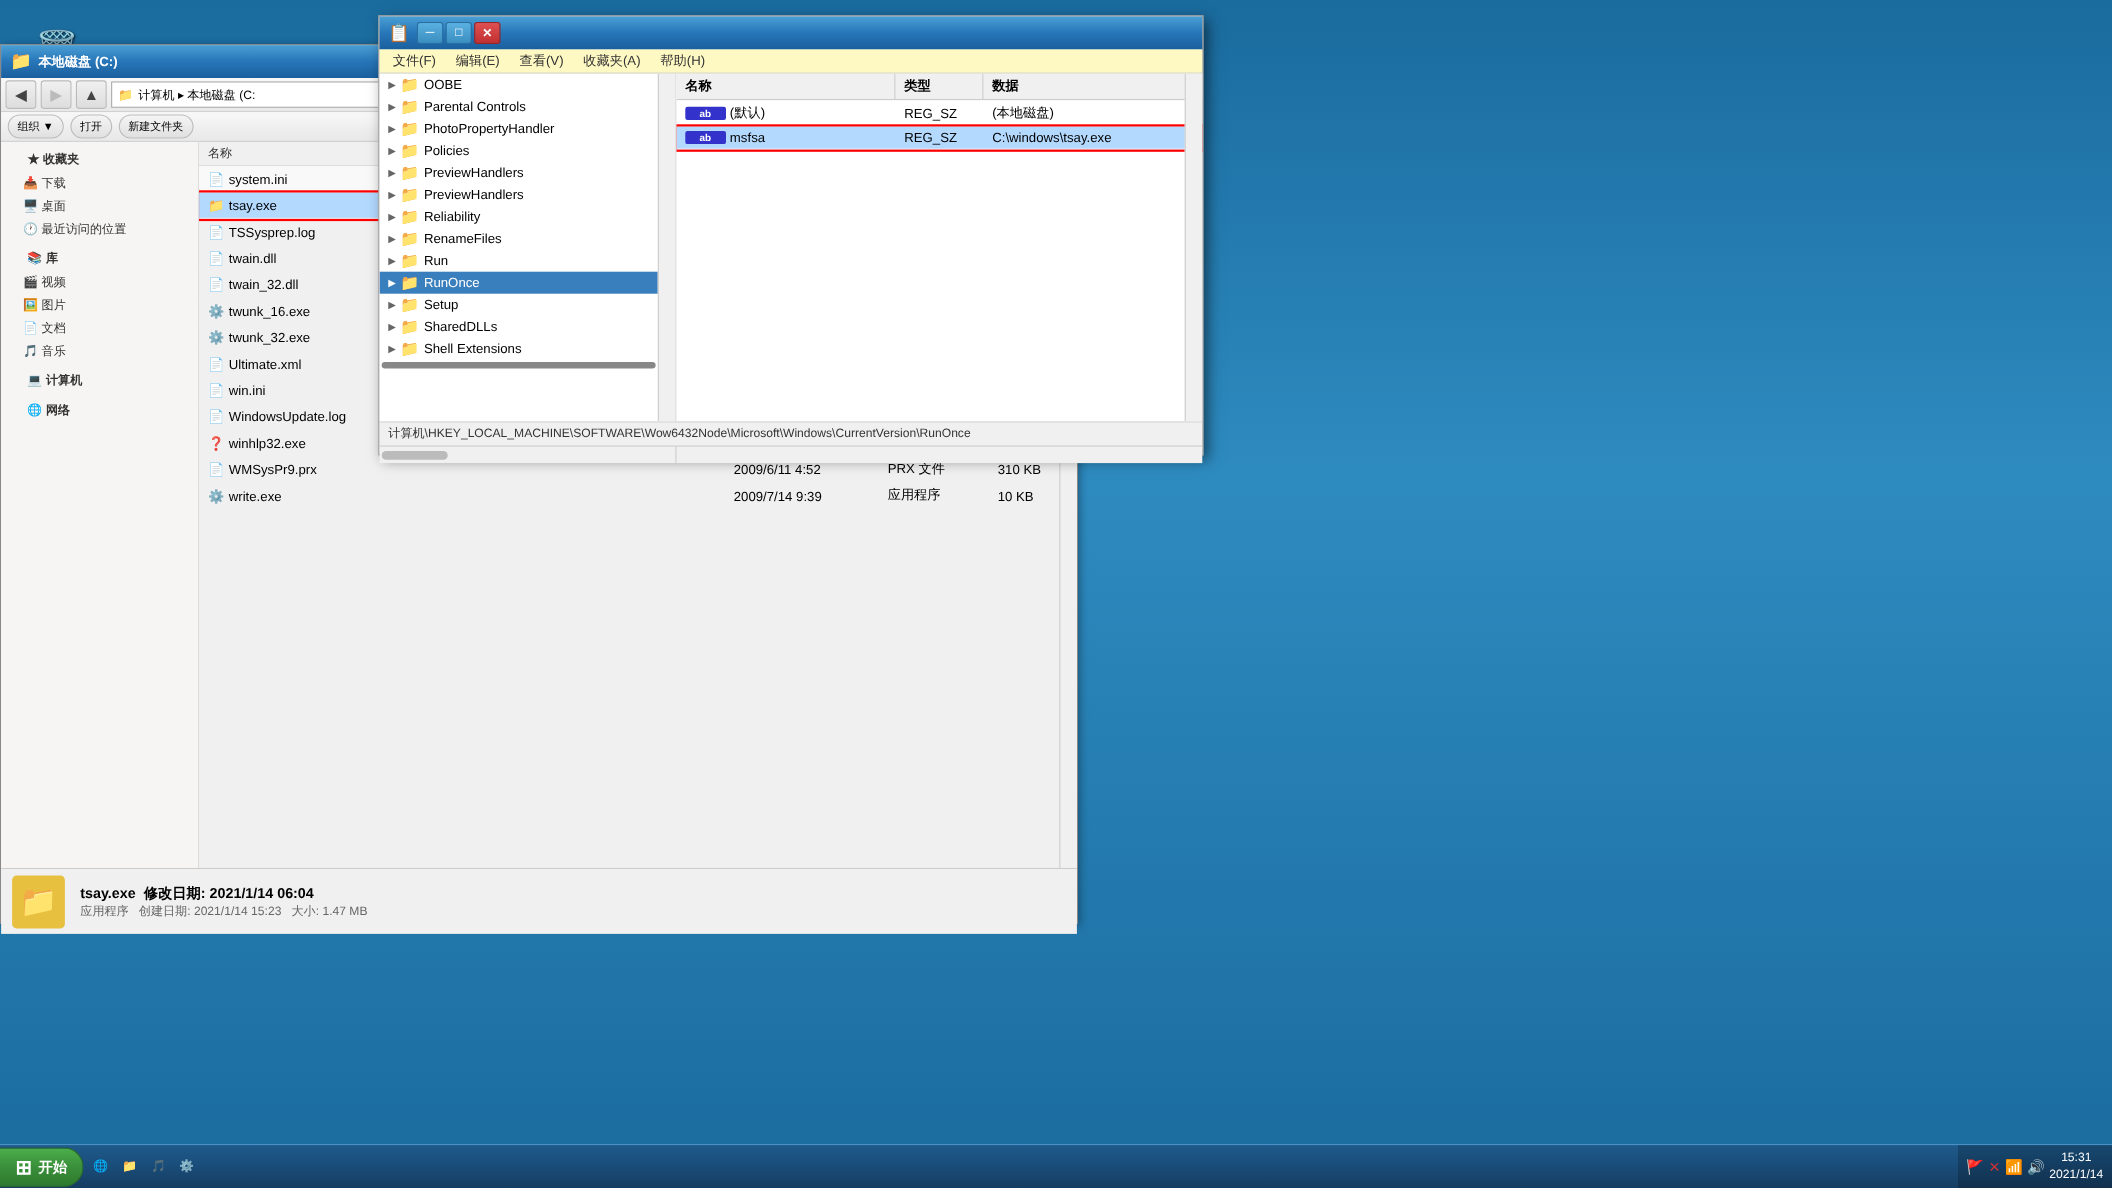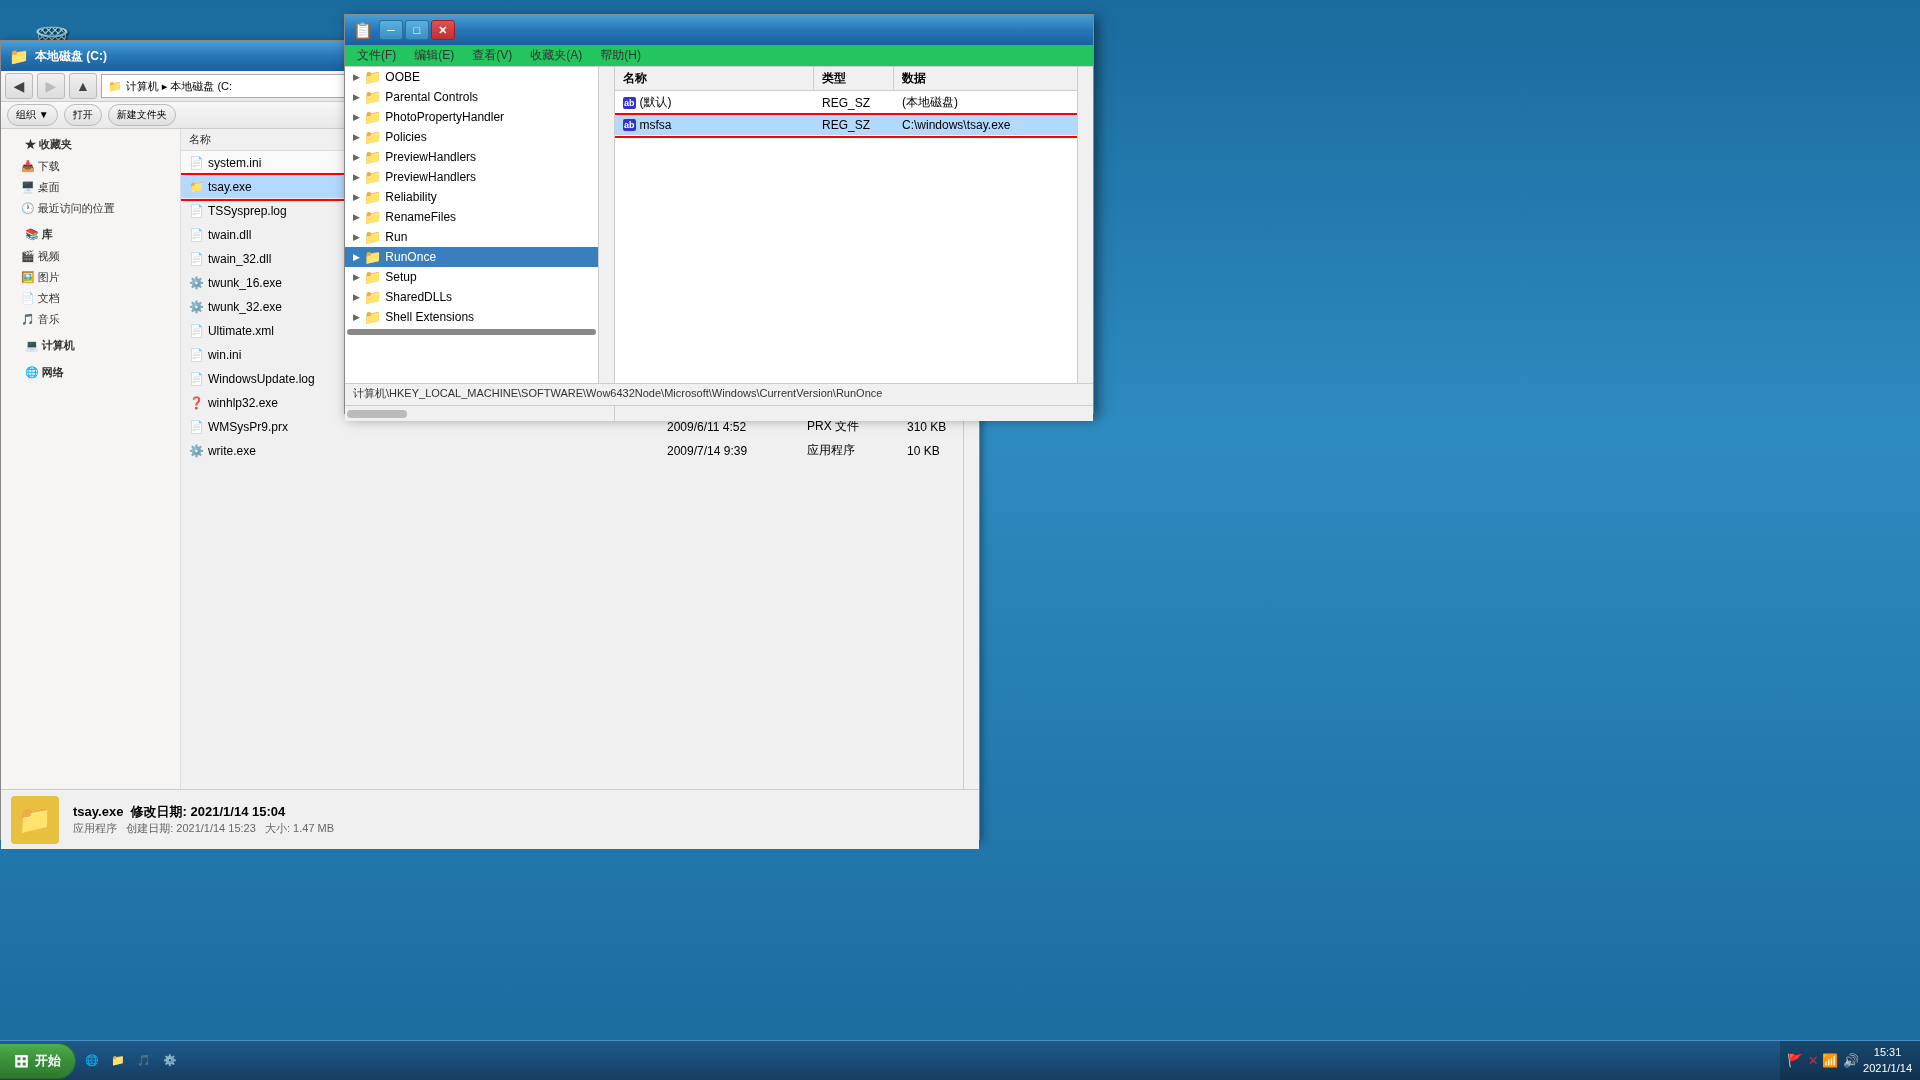--- a/index.html
+++ b/index.html
@@ -342,21 +342,21 @@
       background: linear-gradient(180deg, #4a9fd5 0%, #2776b8 50%, #1a5f9e 100%);
       display: flex;
       align-items: center;
       padding: 0 8px;
       color: white;
       font-size: 12px;
       font-weight: bold;
     }
     .regedit-menubar {
       height: 22px;
-      background: #22c55e;
+      background: #fef9c3;
       border-bottom: 1px solid #ccc;
       display: flex;
       align-items: center;
       padding: 0 4px;
       gap: 2px;
     }
     .menu-item {
       padding: 2px 8px;
       font-size: 12px;
       cursor: pointer;
@@ -423,21 +423,21 @@
     .regvalue-cell {
       padding: 3px 8px;
       display: flex;
       align-items: center;
       gap: 4px;
     }
     .ab-icon {
       background: #3333cc;
       color: white;
       font-size: 9px;
-      padding: 1px 1px;
+      padding: 1px 13px;
       border-radius: 2px;
       font-weight: bold;
     }
     .regedit-statusbar {
       height: 22px;
       background: #f0f0f0;
       border-top: 1px solid #ccc;
       padding: 2px 8px;
       font-size: 11px;
       color: #333;
@@ -626,21 +626,21 @@
 
         <div style="position:absolute;right:0;top:0;width:16px;height:100%;background:#f0f0f0;border-left:1px solid #ccc;"></div>
       </div>
     </div>
 
     <div class="explorer-statusbar">
       <div class="status-icon">📁</div>
       <div>
         <div style="font-weight:bold;font-size:13px;">
           <span>tsay.exe</span>&nbsp;
-          <span>修改日期: 2021/1/14 15:04</span>
+          <span>修改日期: 2021/1/14 06:04</span>
         </div>
         <div style="color:#666;font-size:11px;">
           <span>应用程序</span>&nbsp;&nbsp;
           <span>创建日期: 2021/1/14 15:23</span>&nbsp;&nbsp;
           <span>大小: 1.47 MB</span>
         </div>
       </div>
     </div>
   </div>
 

